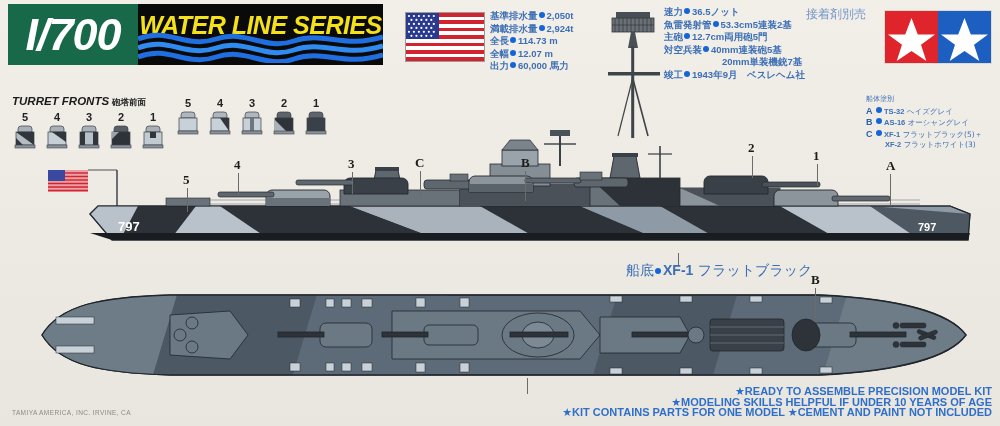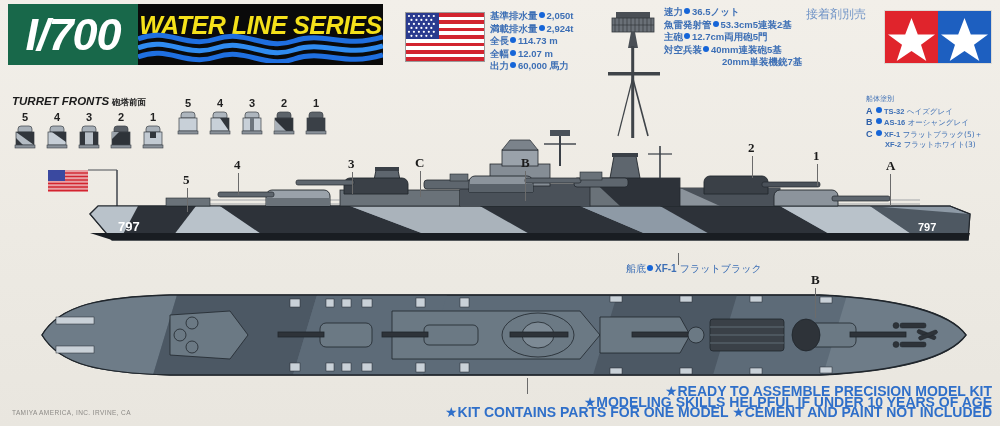--- a/index.html
+++ b/index.html
@@ -65,28 +65,28 @@
 
   
   .sideview{position:absolute;left:20px;top:128px;width:960px;height:145px;}
   .planview{position:absolute;left:20px;top:285px;width:960px;height:100px;}
 
   
   .callout{position:absolute;font-size:13px;font-weight:bold;color:#1b1b1b;font-family:"Liberation Serif",serif;}
   .leader{position:absolute;width:1px;background:#6b6b6b;}
 
   
-  .cap{position:absolute;color:#3d6fb5;font-size:10px;font-family:"DejaVu Sans",sans-serif;white-space:nowrap;}
+  .cap{position:absolute;color:#3d6fb5;font-size:14px;font-family:"DejaVu Sans",sans-serif;white-space:nowrap;}
   .cap .code{font-family:"Liberation Sans",sans-serif;font-weight:bold;}
   #cap-hull{left:626px;top:262px;}
   #cap-deck{left:383px;top:392px;}
 
   
   .bullets{position:absolute;right:8px;bottom:8px;text-align:right;color:#2f6fc9;
-           font-size:14px;line-height:10.6px;font-weight:bold;white-space:nowrap;}
+           font-size:11px;line-height:10.6px;font-weight:bold;white-space:nowrap;}
   .copyright{position:absolute;left:12px;bottom:10px;color:#8c8a86;font-size:6.5px;letter-spacing:.4px;}
 </style>
 </head>
 <body>
 
 <div class="sheet">
 
   <div class="hdr">
     <div class="hdr-green">
       <span>I/700</span>
@@ -159,20 +159,21 @@
     <div><span>全幅</span><i class="dot"></i><span class="v">12.07 m</span></div>
     <div><span>出力</span><i class="dot"></i><span class="v">60,000 馬力</span></div>
   </div>
 
   <div class="spec" id="spec-right">
     <div><span>速力</span><i class="dot"></i><span class="v">36.5ノット</span></div>
     <div><span>魚雷発射管</span><i class="dot"></i><span class="v">53.3cm5連装2基</span></div>
     <div><span>主砲</span><i class="dot"></i><span class="v">12.7cm両用砲5門</span></div>
     <div><span>対空兵装</span><i class="dot"></i><span class="v">40mm連装砲5基</span></div>
     <div style="padding-left:58px"><span class="v">20mm単装機銃7基</span></div>
+    <div><span>竣工</span><i class="dot"></i><span class="v">1943年9月　ベスレヘム社</span></div>
   </div>
 
   <div class="adhesive">接着剤別売</div>
 
   <svg class="mast" viewBox="0 0 70 130">
     <rect x="18" y="4" width="34" height="6" fill="#4a4f55"></rect>
     <rect x="14" y="10" width="42" height="14" fill="#6a7077" stroke="#33383d" stroke-width="0.8"></rect>
     <g stroke="#33383d" stroke-width="0.7">
       <line x1="17" y1="10" x2="17" y2="24"></line>
         <line x1="21" y1="10" x2="21" y2="24"></line>

